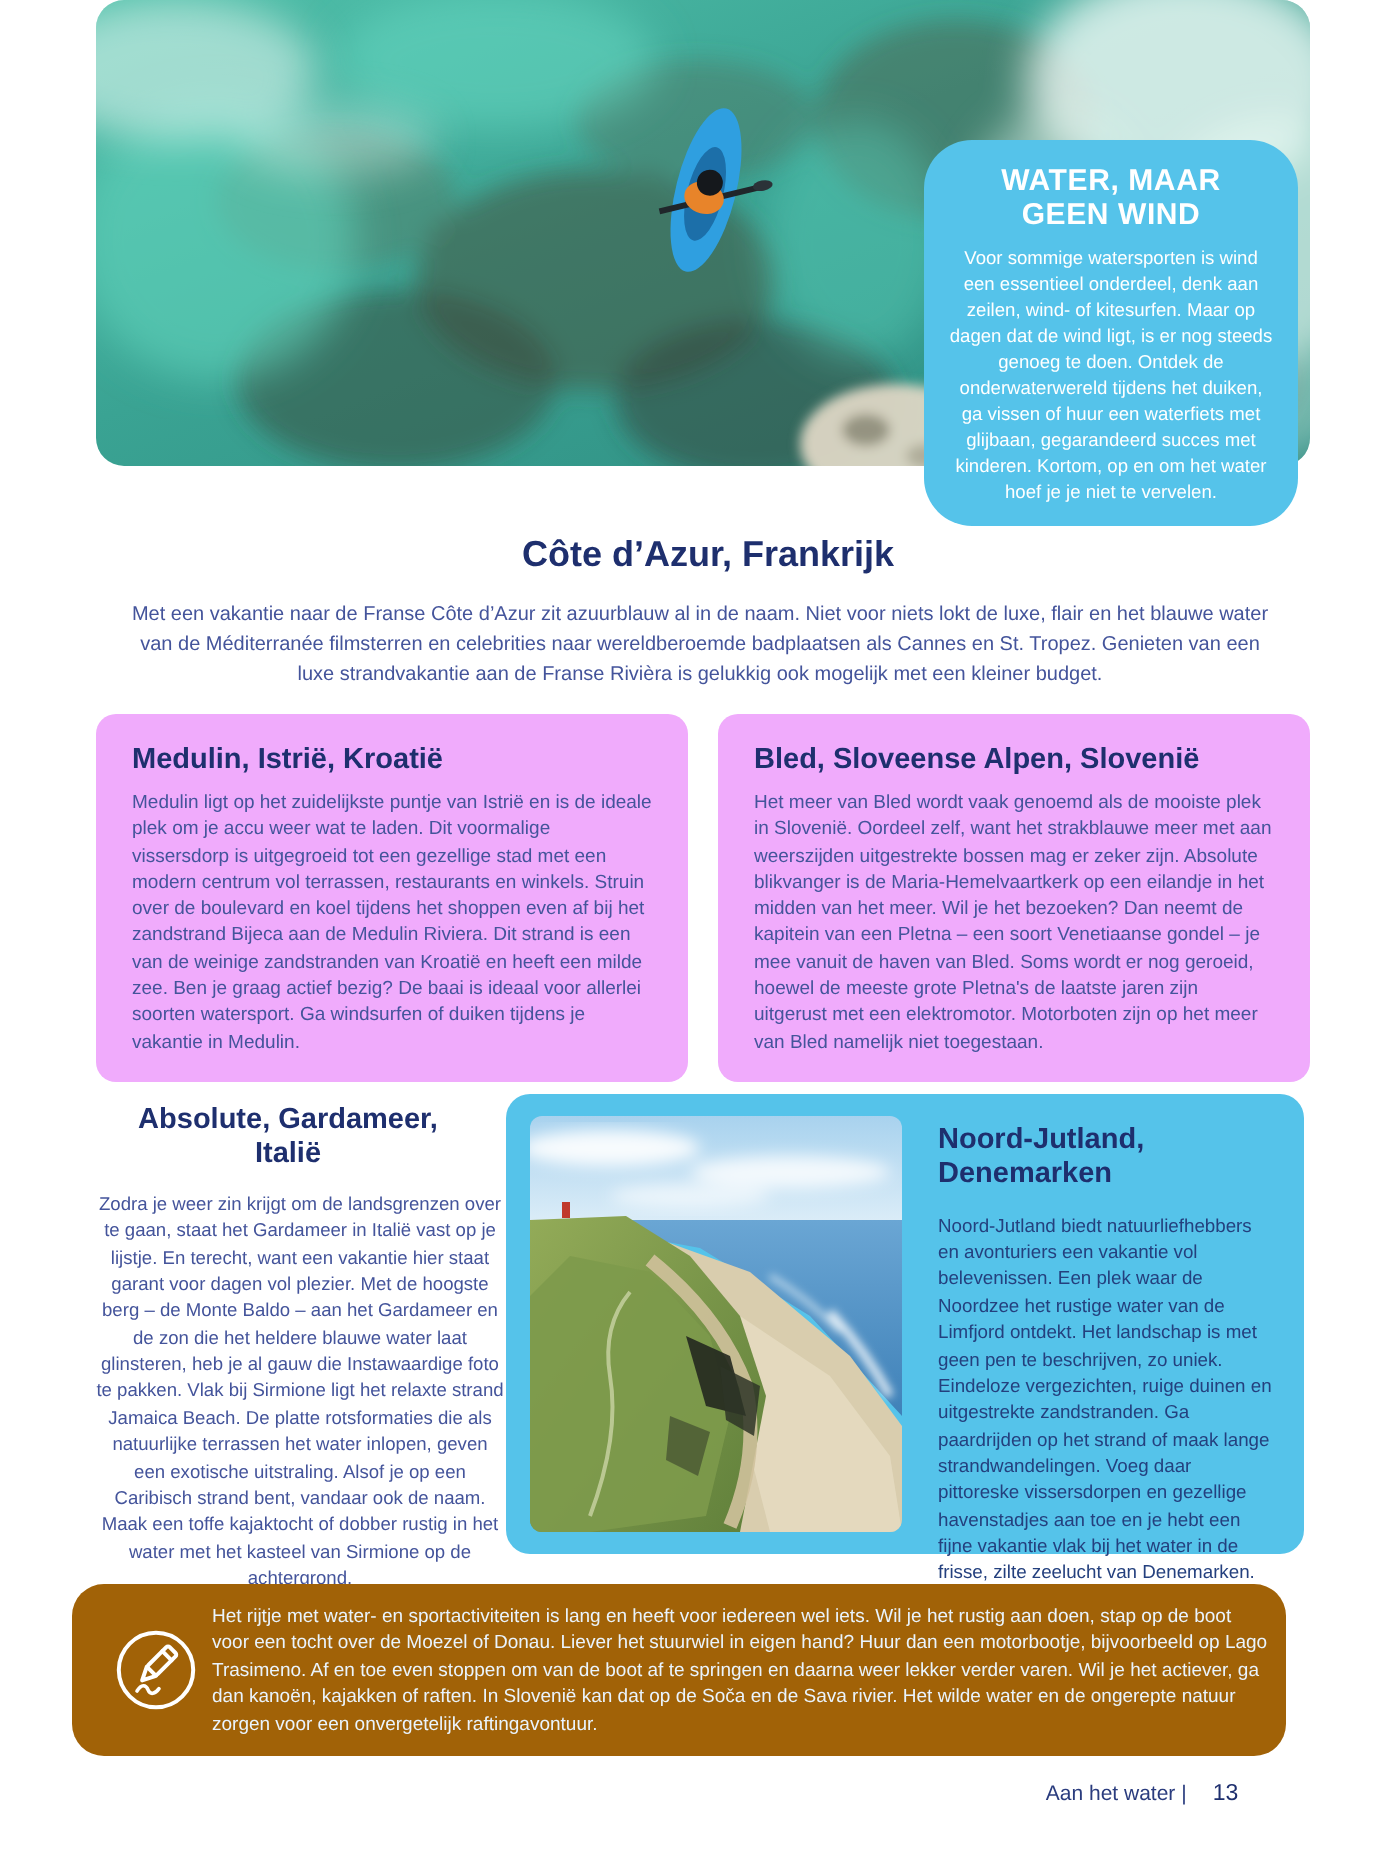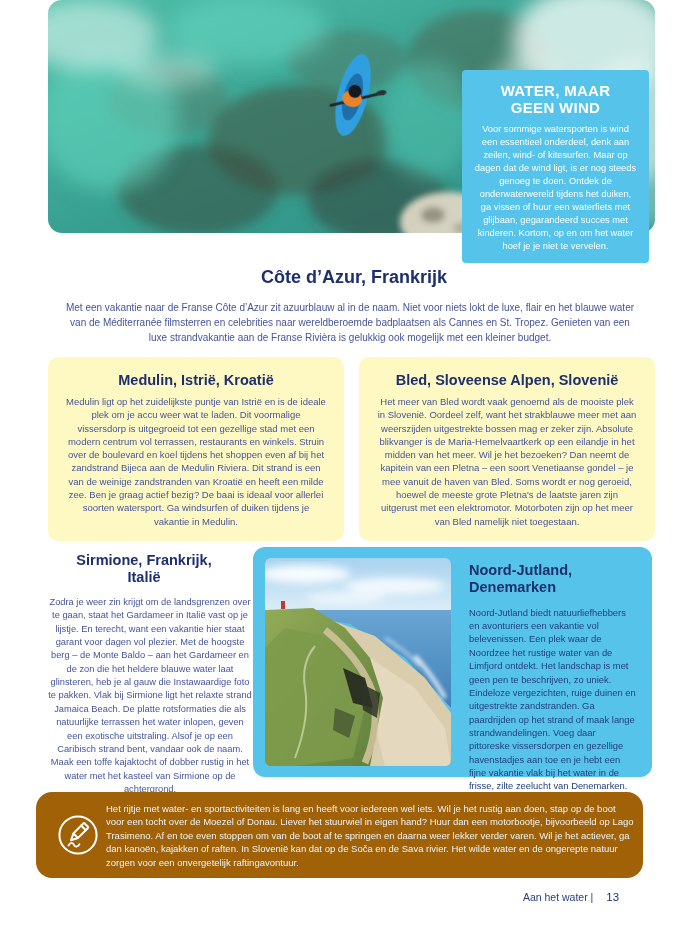--- a/index.html
+++ b/index.html
@@ -14,21 +14,21 @@
   
   .hero-photo {
     position:absolute; left:48px; top:0; width:607px; height:233px;
     border-radius:14px; overflow:hidden;
   }
   .hero-photo svg { display:block; }
 
   
   .info-box {
     position:absolute; left:462px; top:70px; width:187px; height:193px;
-    background:#55C3EA; border-radius:4px;
+    background:#55C3EA; border-radius:24px;
     padding:13px 12px; text-align:center; color:#fff;
   }
   .info-box-title {
     font-size:15px; font-weight:bold; line-height:1.12; letter-spacing:.3px;
   }
   .info-box-body {
     margin-top:6px; font-size:9.3px; line-height:1.4; font-weight:500;
   }
 
   
@@ -40,22 +40,22 @@
     position:absolute; left:60px; top:300px; width:580px;
     text-align:center; font-size:10px; line-height:1.5; color:#44549B;
   }
 
   
   .cards-row {
     position:absolute; left:48px; top:357px; width:607px;
     display:flex; gap:15px;
   }
   .dest-card {
-    width:296px; min-height:176px; background:#fef9c3;
-    border-radius:10px; padding:15px 18px 13px 18px;text-align:center;
+    width:296px; min-height:176px; background:#f0abfc;
+    border-radius:10px; padding:15px 18px 13px 18px;
   }
   .dest-card-title {
     font-size:14.5px; font-weight:bold; color:#1E2F6E; margin-bottom:7px;
   }
   .dest-card-body {
     font-size:9.5px; line-height:1.4; color:#44549B;
   }
 
   
   .sirmione-col {
@@ -192,21 +192,21 @@
       <div class="dest-card-body">Medulin ligt op het zuidelijkste puntje van Istrië en is de ideale plek om je accu weer wat te laden. Dit voormalige vissersdorp is uitgegroeid tot een gezellige stad met een modern centrum vol terrassen, restaurants en winkels. Struin over de boulevard en koel tijdens het shoppen even af bij het zandstrand Bijeca aan de Medulin Riviera. Dit strand is een van de weinige zandstranden van Kroatië en heeft een milde zee. Ben je graag actief bezig? De baai is ideaal voor allerlei soorten watersport. Ga windsurfen of duiken tijdens je vakantie in Medulin.</div>
     </div>
     <div class="dest-card">
       <div class="dest-card-title">Bled, Sloveense Alpen, Slovenië</div>
       <div class="dest-card-body">Het meer van Bled wordt vaak genoemd als de mooiste plek in Slovenië. Oordeel zelf, want het strakblauwe meer met aan weerszijden uitgestrekte bossen mag er zeker zijn. Absolute blikvanger is de Maria-Hemelvaartkerk op een eilandje in het midden van het meer. Wil je het bezoeken? Dan neemt de kapitein van een Pletna – een soort Venetiaanse gondel – je mee vanuit de haven van Bled. Soms wordt er nog geroeid, hoewel de meeste grote Pletna's de laatste jaren zijn uitgerust met een elektromotor. Motorboten zijn op het meer van Bled namelijk niet toegestaan.</div>
     </div>
   </div>
 
   <div class="sirmione-col">
     <div class="sirmione-title">
-      <span>Sirmione, Frankrijk,</span><br>
+      <span>Absolute, Gardameer,</span><br>
       <span>Italië</span>
     </div>
     <div class="sirmione-body">Zodra je weer zin krijgt om de landsgrenzen over te gaan, staat het Gardameer in Italië vast op je lijstje. En terecht, want een vakantie hier staat garant voor dagen vol plezier. Met de hoogste berg – de Monte Baldo – aan het Gardameer en de zon die het heldere blauwe water laat glinsteren, heb je al gauw die Instawaardige foto te pakken. Vlak bij Sirmione ligt het relaxte strand Jamaica Beach. De platte rotsformaties die als natuurlijke terrassen het water inlopen, geven een exotische uitstraling. Alsof je op een Caribisch strand bent, vandaar ook de naam. Maak een toffe kajaktocht of dobber rustig in het water met het kasteel van Sirmione op de achtergrond.</div>
   </div>
 
   <div class="jutland-card">
     <div class="jutland-photo">
       <svg width="186" height="208" viewBox="0 0 186 208" xmlns="http://www.w3.org/2000/svg">
         <defs>
           <linearGradient id="sky" x1="0" y1="0" x2="0" y2="1">

